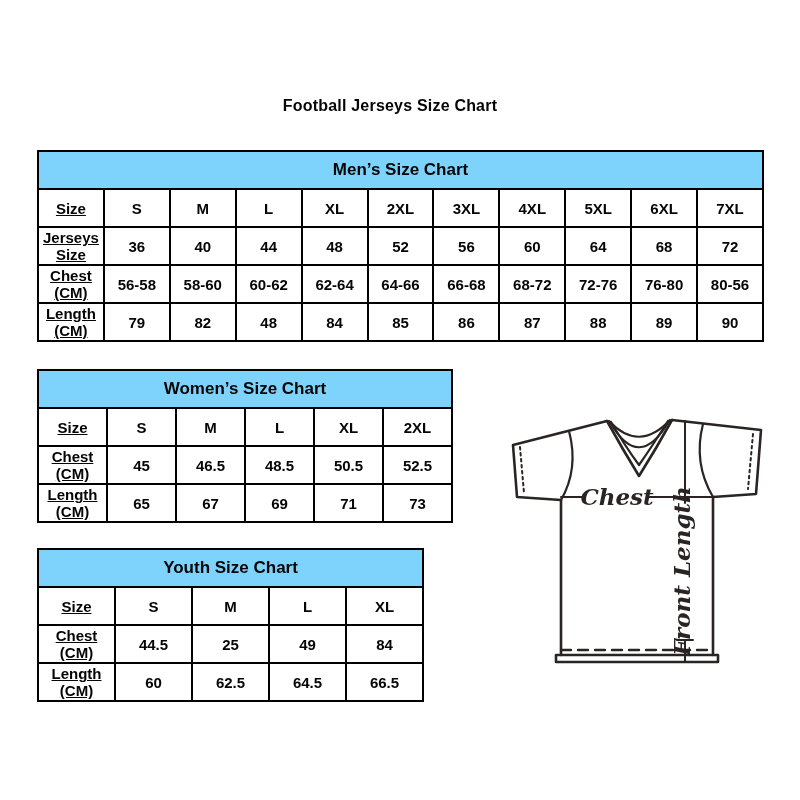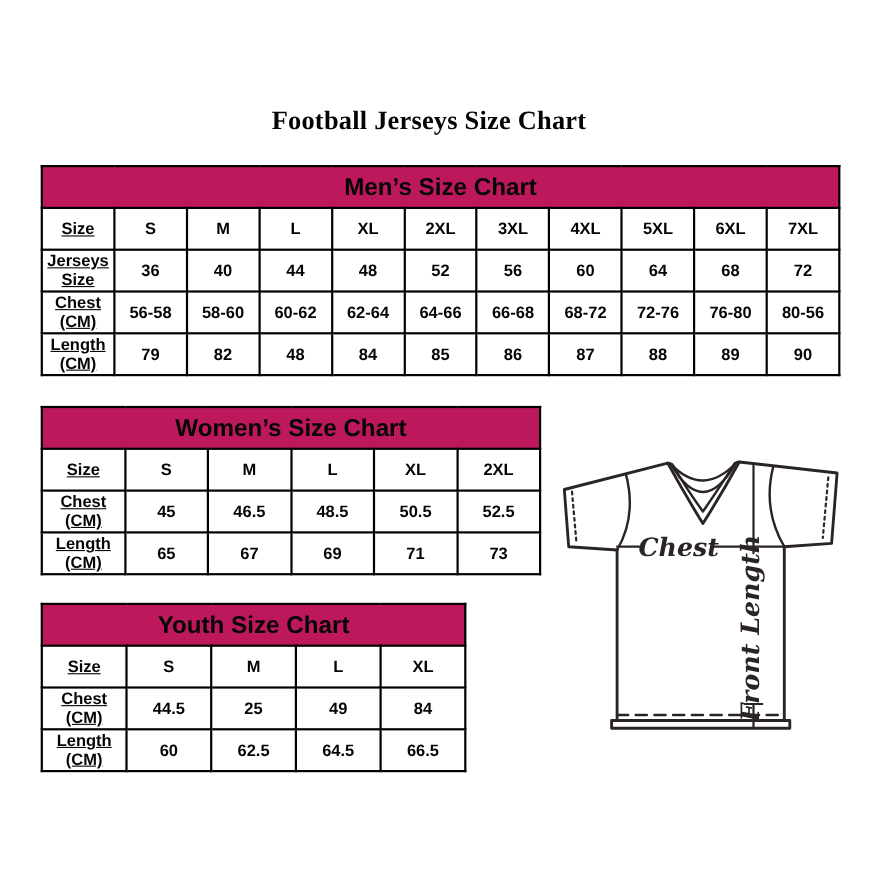--- a/index.html
+++ b/index.html
@@ -1,28 +1,28 @@
 <!DOCTYPE html>
 <html><head>
 <meta charset="utf-8">
 <style>
   html,body{margin:0;padding:0;background:#ffffff;}
   #page{position:relative;width:800px;height:800px;background:#ffffff;overflow:hidden;
         font-family:"Liberation Sans",sans-serif;color:#000;}
   #page-title{position:absolute;left:0;top:97px;width:780px;text-align:center;
-        font-size:24px;font-weight:bold;letter-spacing:0.2px;color:#050505;font-family:Liberation Serif, serif;}
+        font-size:16px;font-weight:bold;letter-spacing:0.2px;color:#050505;}
   table.size-table{position:absolute;border-collapse:collapse;table-layout:fixed;
         background:#fff;}
   table.size-table th,
   table.size-table td{border:2px solid #000;text-align:center;vertical-align:middle;
         height:36px;padding:0;font-weight:bold;font-size:15px;color:#050505;}
-  table.size-table th.table-title{background:#be185d;font-size:22px;height:36px;}
+  table.size-table th.table-title{background:#7dd3fc;font-size:17px;height:36px;}
   table.size-table td:first-child{width:110px;text-decoration:underline;}
   #men-table{left:37px;top:150px;width:727px;}
-  #women-table{left:37px;top:369px;width:455px;padding-left:28px;}
+  #women-table{left:37px;top:369px;width:416px;padding-left:28px;}
   #youth-table{left:37px;top:548px;width:387px;}
   #jersey-svg{position:absolute;left:0;top:0;pointer-events:none;}
   .j-line{fill:none;stroke:#2a2424;stroke-linecap:round;stroke-linejoin:round;}
   .j-main{stroke-width:2.6;}
   .j-mid{stroke-width:2.2;}
   .j-meas{stroke-width:2;}
   .j-dot{stroke-width:2;stroke-dasharray:2.5 3.5;}
   .j-dash{stroke-width:2.4;stroke-dasharray:10 7;}
   .j-text{fill:#2a2424;font-family:"DejaVu Serif",serif;font-style:italic;
         font-weight:bold;font-size:23px;}

